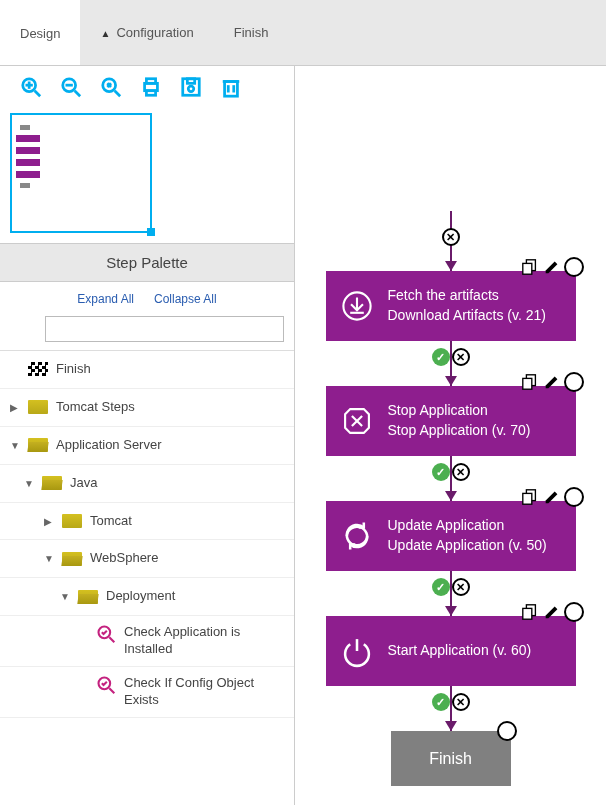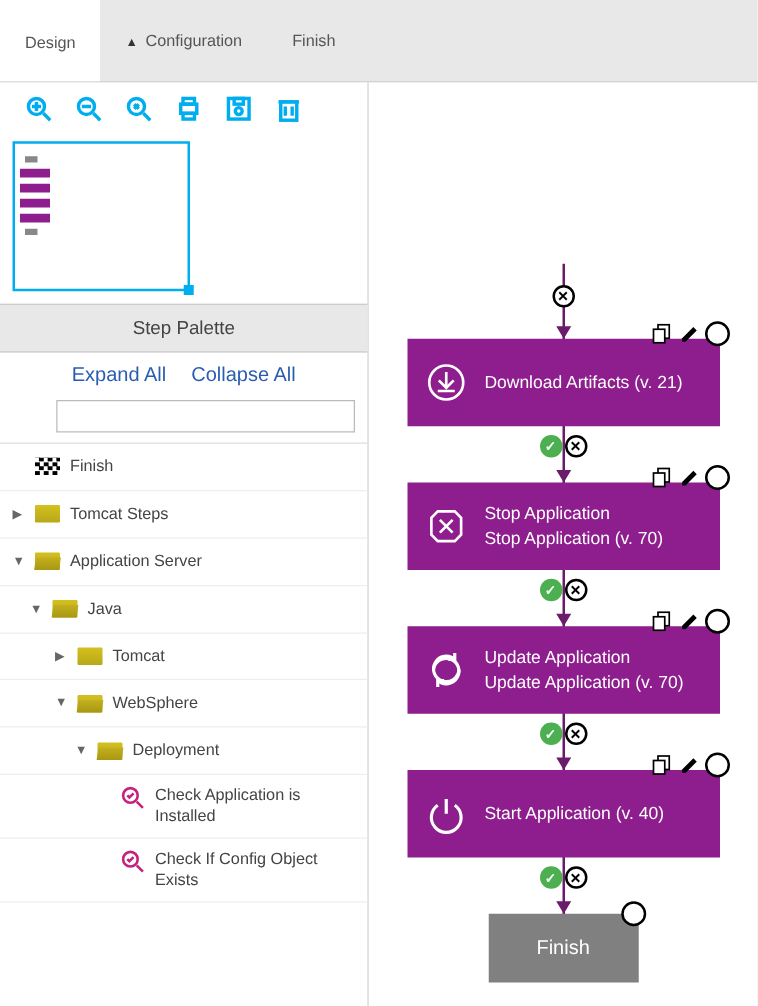--- a/index.html
+++ b/index.html
@@ -15,21 +15,21 @@
   .right { flex: 1; background: #fff; position: relative; overflow: hidden; }
   
   .toolbar { display: flex; gap: 18px; padding: 10px 20px; }
   .tool-icon { width: 22px; height: 22px; color: #00aeef; cursor: pointer; }
   
   .minimap { margin: 5px 10px 10px 10px; width: 142px; height: 120px; border: 2px solid #00aeef; position: relative; background: #fff; }
   .minimap-handle { position: absolute; right: -5px; bottom: -5px; width: 8px; height: 8px; background: #00aeef; }
   .mini-node { position: absolute; background: #8e1e8e; height: 7px; }
   
   .palette-header { background: #e8e8e8; text-align: center; padding: 10px; font-size: 15px; color: #444; border-top: 1px solid #ccc; border-bottom: 1px solid #ccc; }
-  .palette-controls { display: flex; justify-content: center; gap: 20px; padding: 10px; font-size: 16px; }
+  .palette-controls { display: flex; justify-content: center; gap: 20px; padding: 10px; font-size: 12px; }
   .palette-controls span { color: #2a5db0; cursor: pointer; }
   .search-wrap { padding: 0 10px 8px 45px; }
   .search-input { width: 100%; height: 26px; border: 1px solid #bbb; padding: 0 6px; font-size: 12px; }
   
   .palette-body { flex: 1; overflow-y: auto; border-top: 1px solid #ddd; }
   .palette-body::-webkit-scrollbar { width: 18px; }
   .palette-body::-webkit-scrollbar-track { background: #e8e8e8; }
   .palette-body::-webkit-scrollbar-thumb { background: #c4c4c4; border: 1px solid #aaa; }
   
   .tree-item { display: flex; align-items: center; gap: 8px; padding: 10px 8px; border-bottom: 1px solid #eee; cursor: pointer; }
@@ -205,20 +205,21 @@
       <div class="arrow-head" style="top:195px"></div>
 
       <div class="node purple" style="top:205px">
         <svg class="node-icon" viewBox="0 0 40 40" fill="none" stroke="#fff" stroke-width="2.5">
             <circle cx="20" cy="20" r="16"></circle>
             <line x1="20" y1="10" x2="20" y2="24"></line>
             <polyline points="13,18 20,25 27,18"></polyline>
             <line x1="12" y1="28" x2="28" y2="28"></line>
           </svg>
         <div class="node-text">
+            <div>Fetch the artifacts</div>
             <div>Download Artifacts (v. 21)</div>
           </div>
         <div class="node-actions">
           <span class="action copy">
               <svg class="copy-svg" viewBox="0 0 20 20" fill="#fff" stroke="#000" stroke-width="1.5">
                 <rect x="6" y="2" width="10" height="12"></rect>
                 <rect x="2" y="6" width="10" height="12"></rect>
               </svg>
             </span>
           <span class="action edit">
@@ -270,21 +271,21 @@
 
       <div class="node purple" style="top:435px">
         <svg class="node-icon" viewBox="0 0 40 40" fill="none" stroke="#fff" stroke-width="3">
             <path d="M 32 20 A 12 12 0 1 1 28 10"></path>
             <polyline points="28,4 28,10 22,10"></polyline>
             <path d="M 8 20 A 12 12 0 1 1 12 30"></path>
             <polyline points="12,36 12,30 18,30"></polyline>
           </svg>
         <div class="node-text">
             <div>Update Application</div>
-            <div>Update Application (v. 70)</div>
+            <div>Update Application (v. 50)</div>
           </div>
         <div class="node-actions">
           <span class="action copy">
               <svg class="copy-svg" viewBox="0 0 20 20" fill="#fff" stroke="#000" stroke-width="1.5">
                 <rect x="6" y="2" width="10" height="12"></rect>
                 <rect x="2" y="6" width="10" height="12"></rect>
               </svg>
             </span>
           <span class="action edit">
               <svg class="copy-svg" viewBox="0 0 20 20" fill="#000">
@@ -300,21 +301,21 @@
           <span class="badge x">✕</span>
         </div>
       <div class="arrow-head" style="top:540px"></div>
 
       <div class="node purple" style="top:550px">
         <svg class="node-icon" viewBox="0 0 40 40" fill="none" stroke="#fff" stroke-width="3">
             <path d="M 12 12 A 14 14 0 1 0 28 12"></path>
             <line x1="20" y1="6" x2="20" y2="20"></line>
           </svg>
         <div class="node-text">
-            <div>Start Application (v. 40)</div>
+            <div>Start Application (v. 60)</div>
           </div>
         <div class="node-actions">
           <span class="action copy">
               <svg class="copy-svg" viewBox="0 0 20 20" fill="#fff" stroke="#000" stroke-width="1.5">
                 <rect x="6" y="2" width="10" height="12"></rect>
                 <rect x="2" y="6" width="10" height="12"></rect>
               </svg>
             </span>
           <span class="action edit">
               <svg class="copy-svg" viewBox="0 0 20 20" fill="#000">

